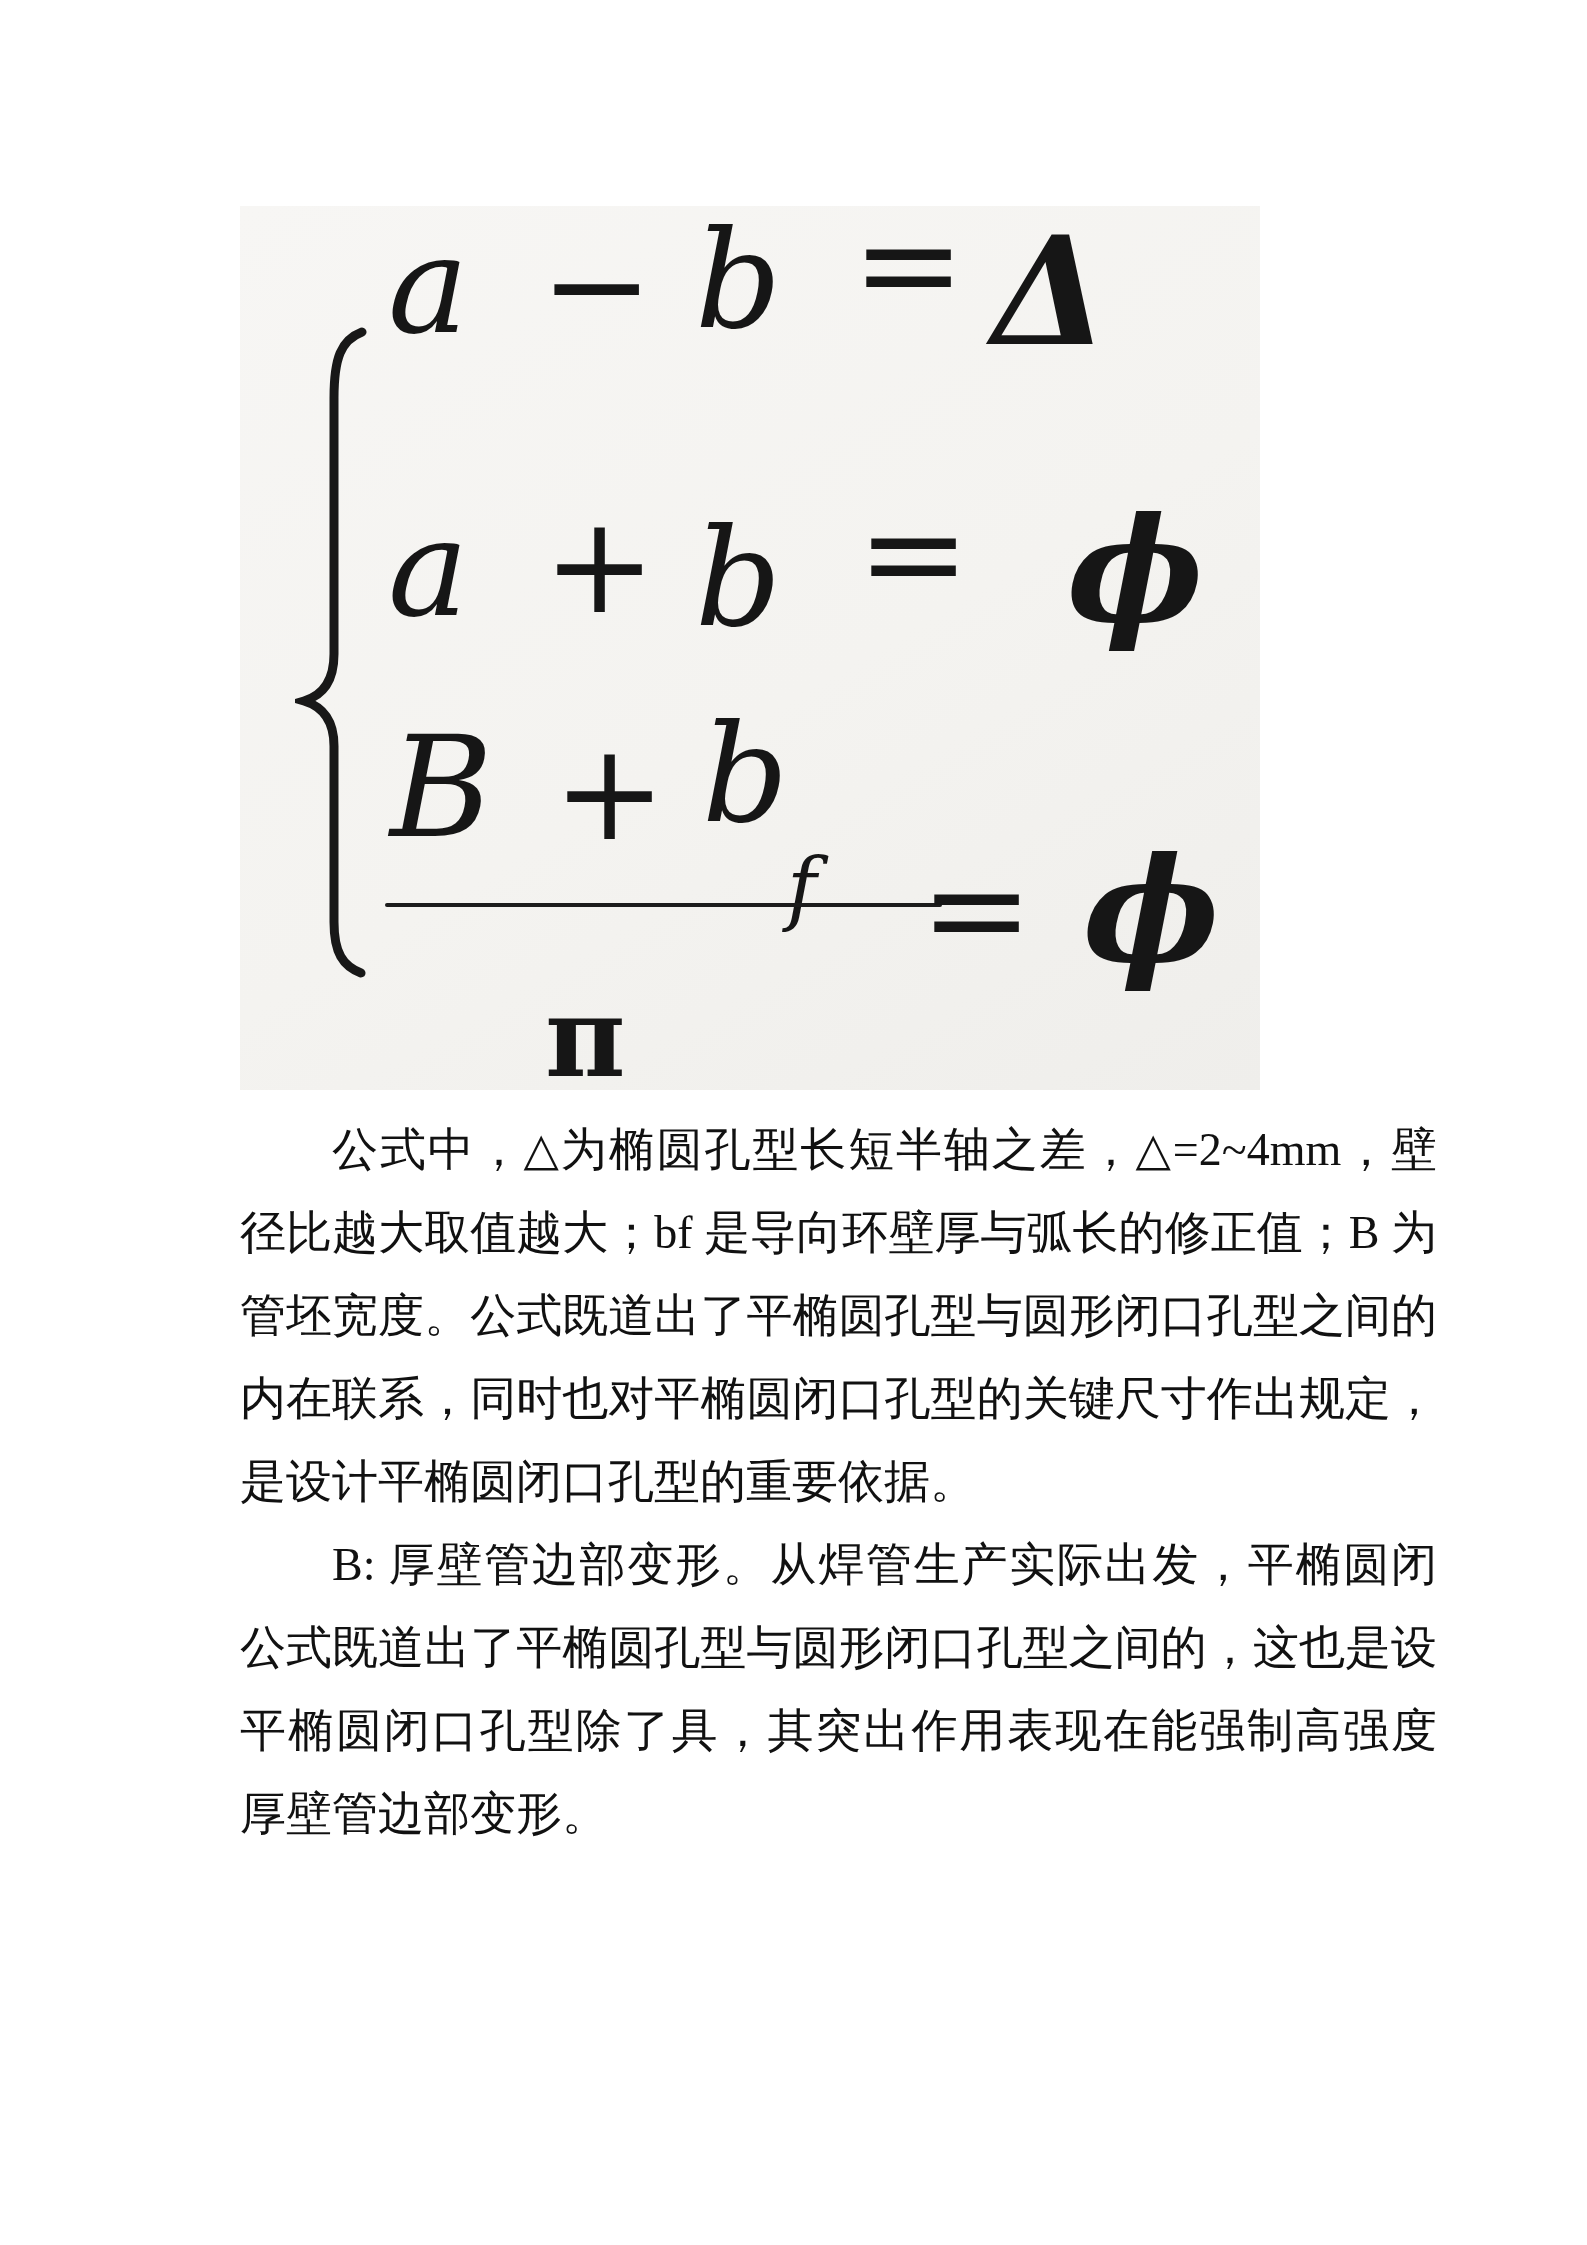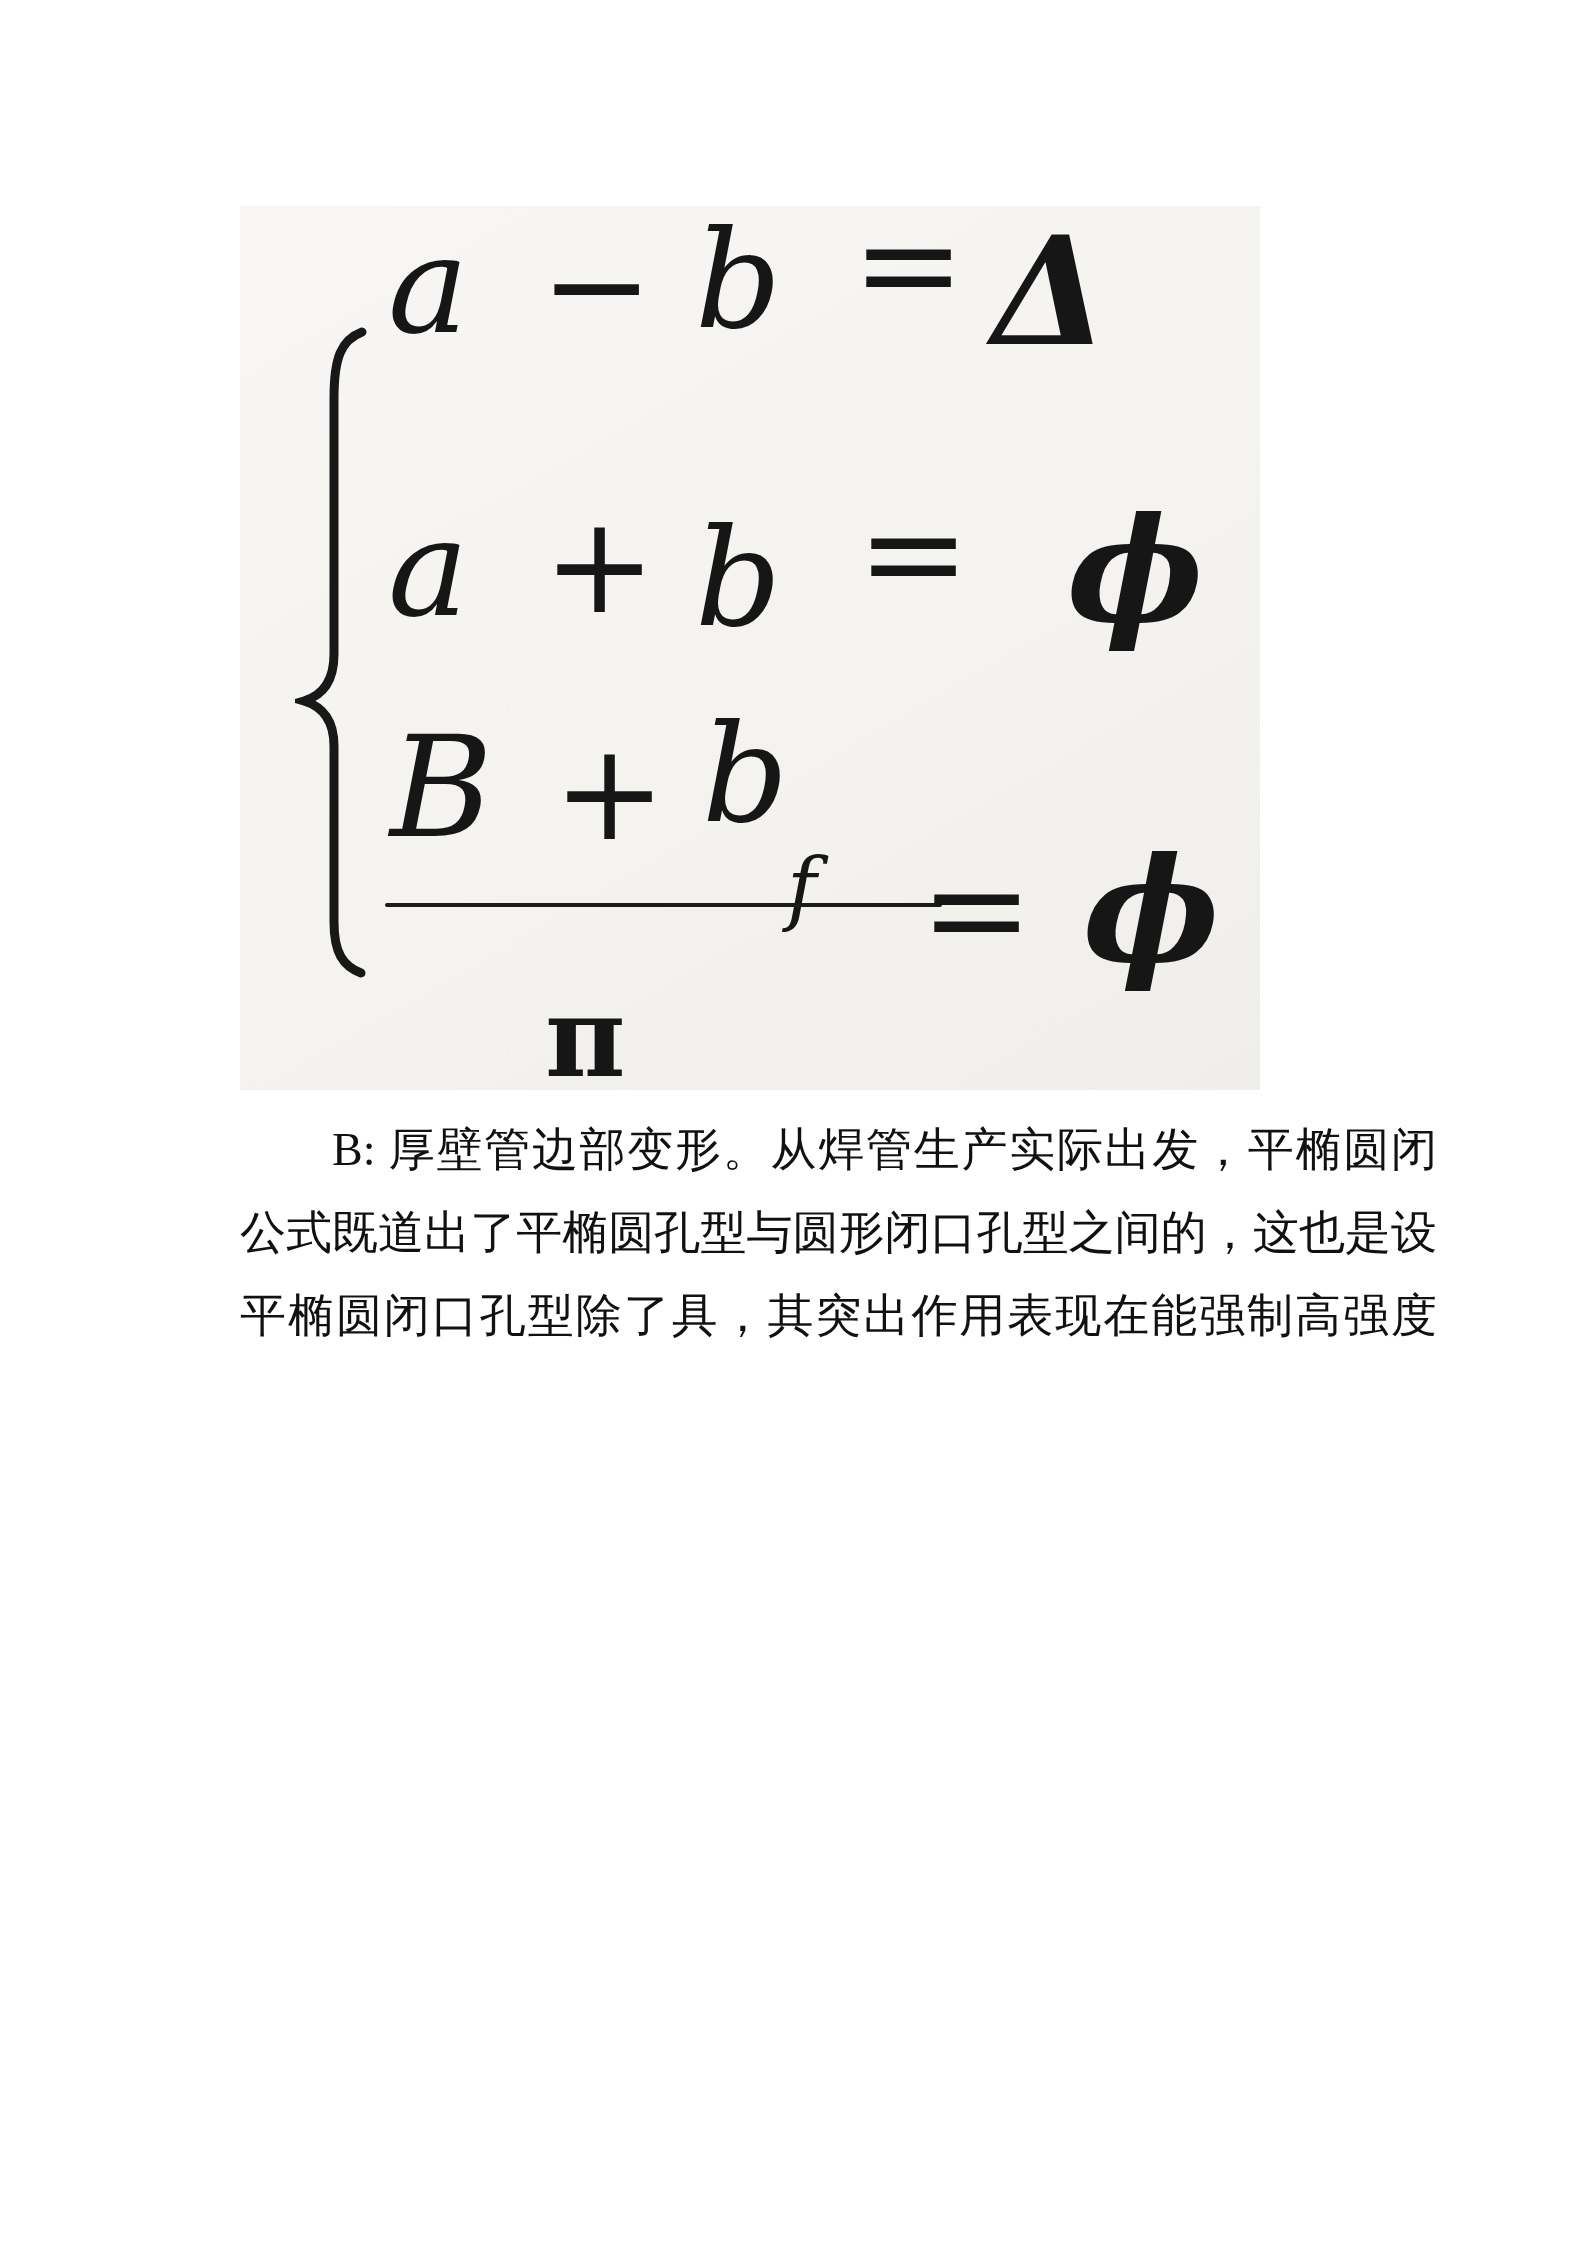--- a/index.html
+++ b/index.html
@@ -102,24 +102,32 @@
     <span class="g it g-r3-b">b</span>
     <span class="g it g-r3-f">f</span>
     <span class="frac-bar"></span>
     <span class="g g-r3-pi">π</span>
     <span class="g g-r3-eq">=</span>
     <span class="g it g-r3-rh">ϕ</span>
   </figure>
 
   <div class="bodytext">
 
+    <div class="para">
+      <div class="tline indent">公式中，△为椭圆孔型长短半轴之差，△=2~4mm，壁</div>
+      <div class="tline">径比越大取值越大；bf 是导向环壁厚与弧长的修正值；B 为</div>
+      <div class="tline">管坯宽度。公式既道出了平椭圆孔型与圆形闭口孔型之间的</div>
+      <div class="tline">内在联系，同时也对平椭圆闭口孔型的关键尺寸作出规定，</div>
+      <div class="tline end">是设计平椭圆闭口孔型的重要依据。</div>
+    </div>
 
     <div class="para">
       <div class="tline indent">B: 厚壁管边部变形。从焊管生产实际出发，平椭圆闭口</div>
       <div class="tline">公式既道出了平椭圆孔型与圆形闭口孔型之间的，这也是设计</div>
     </div>
 
     <div class="para">
       <div class="tline">平椭圆闭口孔型除了具，其突出作用表现在能强制高强度</div>
+      <div class="tline end">厚壁管边部变形。</div>
     </div>
 
   </div>
 </div>
 
 </body></html>

